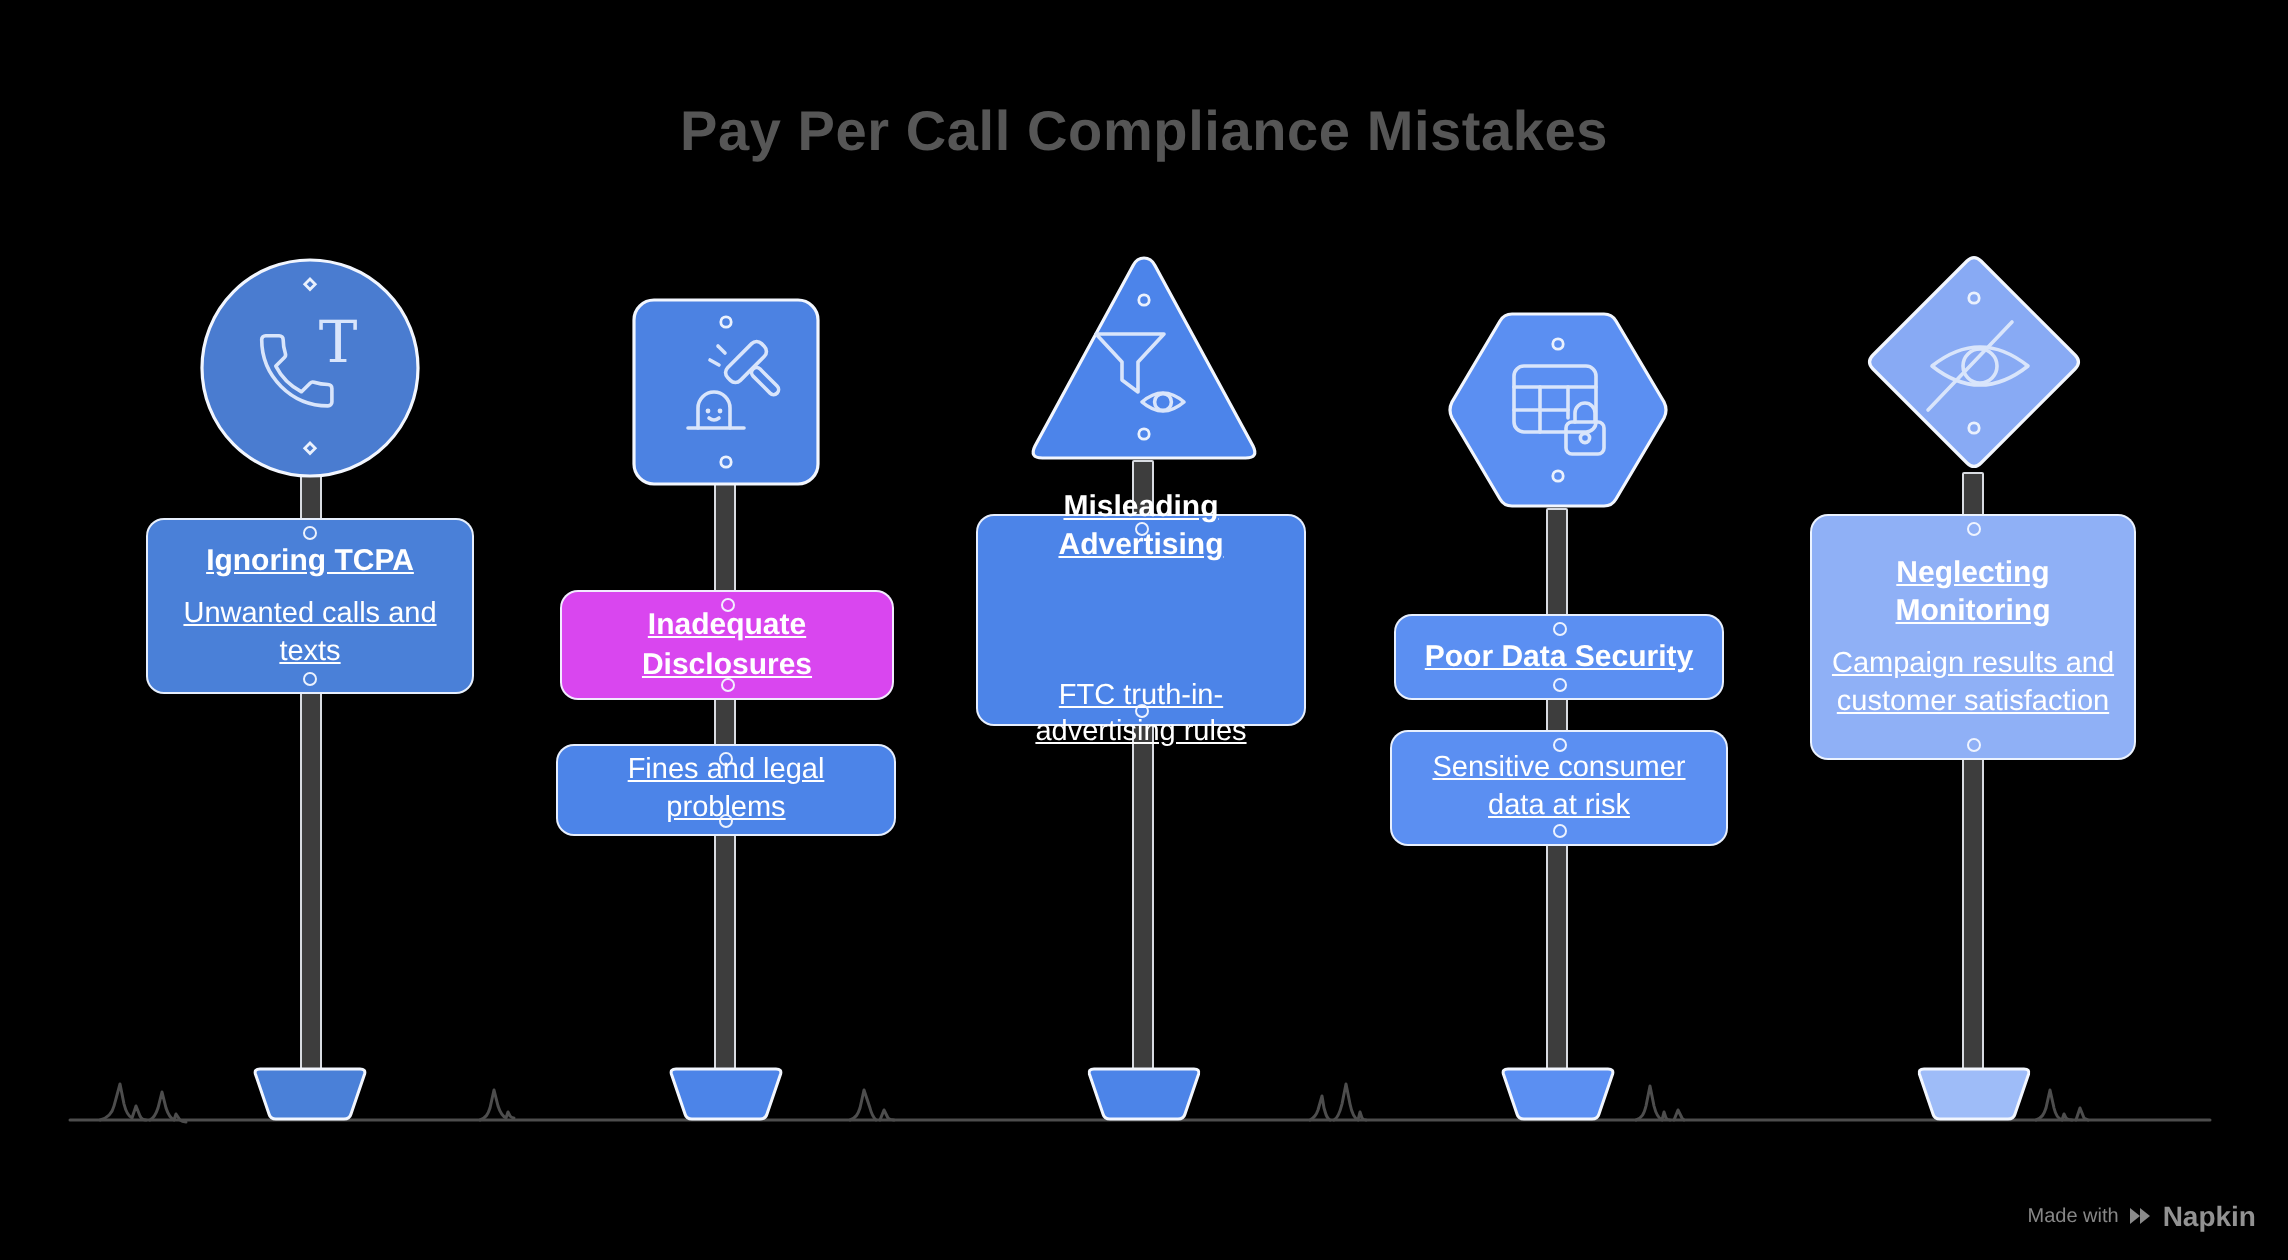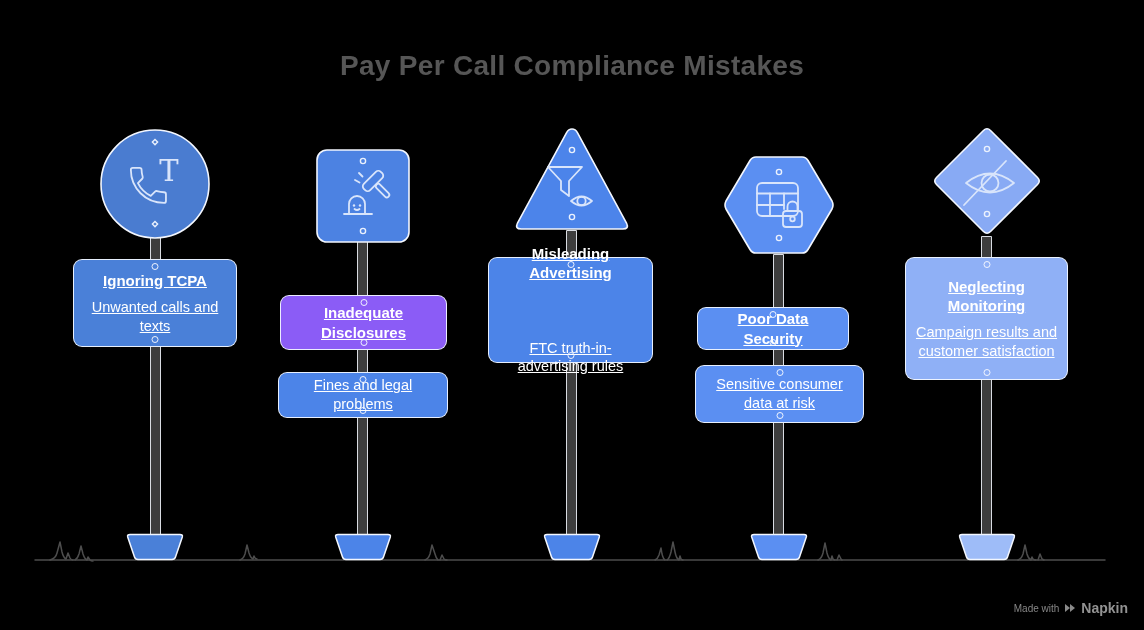--- a/index.html
+++ b/index.html
@@ -95,21 +95,21 @@
         <circle class="icon-fill" cx="45" cy="57.5" r="1.2"></circle>
         <path class="icon-stroke" d="M39.5 61 Q42 63 44.5 61"></path>
         <g transform="translate(58,33) rotate(45)">
           <rect class="icon-stroke" x="-4.5" y="-12" width="9" height="24" rx="3.5"></rect>
           <rect class="icon-stroke" x="5" y="-2.5" width="17" height="5" rx="2.5"></rect>
         </g>
         <path class="icon-stroke" d="M44 25 l3.5 3.5"></path>
         <path class="icon-stroke" d="M40 32 l4.5 2.5"></path>
       </g>
     </svg>
-    <div class="board split" style="left: 280px; top: 295px; width: 167px; height: 55px; background-color: #8b5cf6;">
+    <div class="board split" style="left: 280px; top: 295px; width: 167px; height: 55px; background-color: #d946ef;">
       <span class="screw top"></span>
       <div class="board-title">Inadequate Disclosures</div>
       <span class="screw bot"></span>
     </div>
     <div class="board split" style="left: 278px; top: 360px; width: 170px; height: 46px; background-color: rgb(76, 132, 232); margin-top: 12px;">
       <span class="screw top"></span>
       <div class="board-desc">Fines and legal problems</div>
       <span class="screw bot"></span>
     </div>
   </div>
@@ -150,21 +150,21 @@
         <rect class="icon-stroke" x="37" y="31" width="41" height="33" rx="5"></rect>
         <path class="icon-stroke" d="M37 41.5 H78"></path>
         <path class="icon-stroke" d="M50 41.5 V64"></path>
         <path class="icon-stroke" d="M64 41.5 V57"></path>
         <path class="icon-stroke" d="M37 53 H64"></path>
         <rect class="icon-stroke" x="63" y="59" width="19" height="16" rx="3" fill="#5B8FF2"></rect>
         <path class="icon-stroke" d="M67.5 59 V54.5 a5 5 0 0 1 10 0 V59"></path>
         <circle class="icon-stroke" cx="72.5" cy="67" r="2.3"></circle>
       </g>
     </svg>
-    <div class="board split" style="left: 697px; top: 307px; width: 152px; height: 43px; background-color: rgb(91, 143, 242);">
+    <div class="board split" style="left: 697px; top: 307px; width: 165px; height: 43px; background-color: rgb(91, 143, 242);">
       <span class="screw top"></span>
       <div class="board-title">Poor Data Security</div>
       <span class="screw bot"></span>
     </div>
     <div class="board split" style="left: 695px; top: 365px; width: 169px; height: 58px; background-color: rgb(91, 143, 242);">
       <span class="screw top"></span>
       <div class="board-desc">Sensitive consumer data at risk</div>
       <span class="screw bot"></span>
     </div>
   </div>

